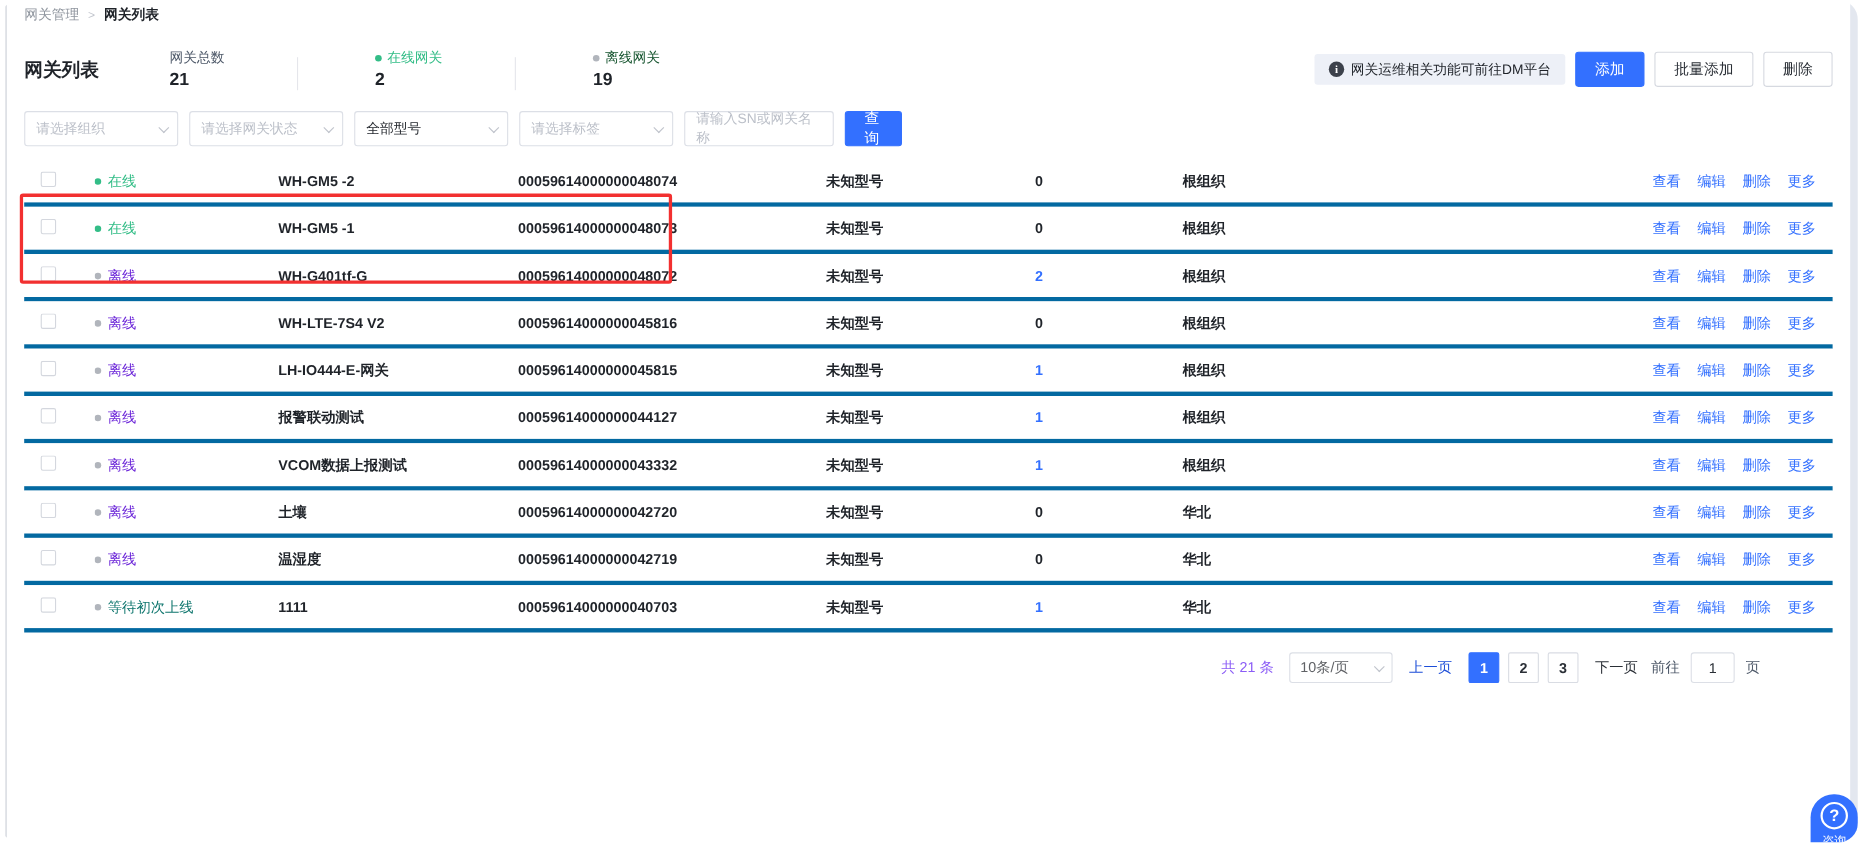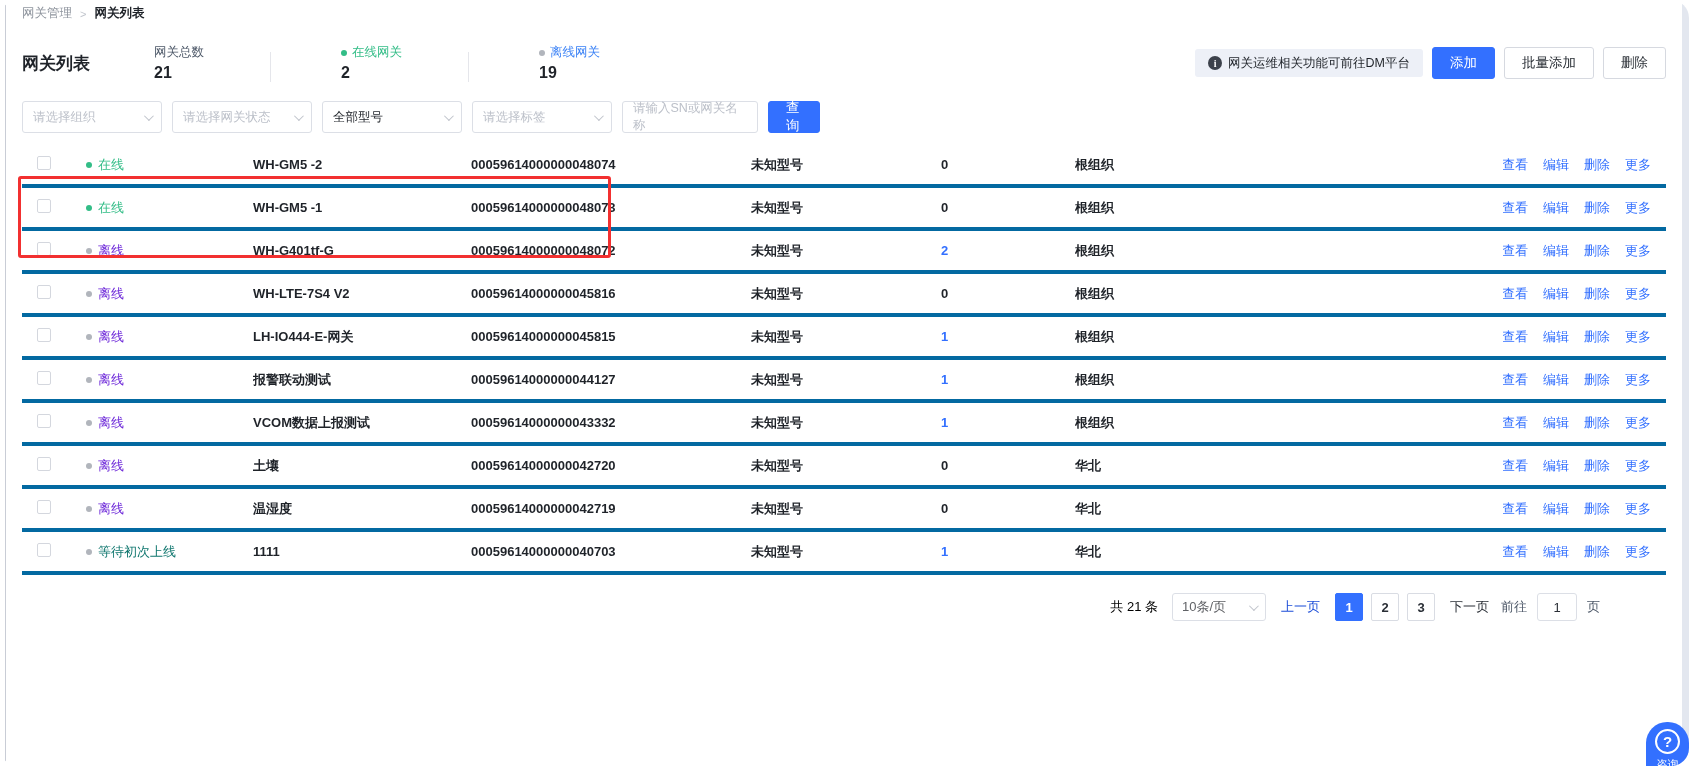--- a/index.html
+++ b/index.html
@@ -20,21 +20,21 @@
   .bc-current{ color:#1f2329; font-weight:700; }
 
   
   .header-sec { margin-top:22px; display:flex; justify-content:space-between; align-items:center; }
   .header-left { display:flex; align-items:center; }
   .page-title { font-size:17px; font-weight:700; color:#1f2329; }
   .stats { display:flex; align-items:flex-end; margin-left:64px;gap:48px; }
   .stat { display:flex; flex-direction:column; gap:3px; }
   .stat-label { display:flex; align-items:center; gap:5px; font-size:12.5px; color:#4e5969; }
   .stat-label.lbl-online { color:#33bd87; }
-  .stat-label.lbl-offline { color:#3b82f6; }
+  .stat-label.lbl-offline { color:#14532d; }
   .stat-value { font-size:16px; font-weight:700; color:#1f2329; }
   .dot { width:6px; height:6px; border-radius:50%; display:inline-block; flex:0 0 auto; }
   .dot-green { background:#33bd87; }
   .dot-gray  { background:#b1b5bc; }
   .stat-divider { width:1px; height:30px; background:#e5e6eb; margin:0 22px 0 18px; }
 
   .header-right { display:flex; align-items:center; gap:9px; }
   .info-banner { height:28px; background:#edf0f7; border-radius:3px; display:flex; align-items:center; gap:6px; padding:0 13px; font-size:12.5px; color:#1f2329; }
   .info-icon { width:14px; height:14px; border-radius:50%; background:#3c414b; color:#fff; font-size:10px; font-weight:700; display:flex; align-items:center; justify-content:center; font-family:"Liberation Serif","DejaVu Serif",serif; }
   .btn { height:32px; border-radius:3px; font-size:13.5px; display:flex; align-items:center; justify-content:center; cursor:pointer; padding:0 17px; }
@@ -67,21 +67,21 @@
   .c-actions { flex:1; display:flex; align-items:center; justify-content:flex-end; gap:15px; padding-right:15px; font-weight:400; }
   .status-online  { color:#33bd87; }
   .status-offline { color:#6d28d9; }
   .status-waiting { color:#0f766e;font-family:Liberation Mono, monospace; }
   .cbx { width:14px; height:14px; border:1px solid #d4d7de; border-radius:2px; background:#fff; display:inline-block; cursor:pointer; }
   .link { color:#3370ff; cursor:pointer; }
   .alink { color:#3370ff; cursor:pointer; font-size:13px; }
 
   
   .pagination { margin-top:18px; display:flex; align-items:center; justify-content:flex-end; gap:10px; margin-right:66px; font-size:13px; color:#4e5969; }
-  .pg-total { margin-right:4px; color:#000000; }
+  .pg-total { margin-right:4px; color:#8b5cf6; }
   .pg-size { width:94px; height:28px; border:1px solid #dcdfe6; border-radius:3px; display:flex; align-items:center; justify-content:space-between; padding:0 9px; color:#606266; cursor:pointer; background:#fff; }
   .pg-prev { color:#1d4ed8; margin:0 5px; cursor:default; }
   .pg-next { color:#2a2f36; margin:0 2px 0 5px; cursor:pointer; }
   .pbtn { min-width:28px; height:28px; border:1px solid #d9dce3; border-radius:2px; background:#fff; color:#2a2f36; font-weight:700; display:flex; align-items:center; justify-content:center; cursor:pointer; }
   .pbtn.active { background:#3370ff; border-color:#3370ff; color:#fff; }
   .pg-goto { color:#4e5969; }
   .pg-input { width:40px; height:28px; border:1px solid #dcdfe6; border-radius:3px; display:flex; align-items:center; justify-content:center; color:#2a2f36; background:#fff; }
 
   
   .annotation-box { position:absolute; left:18px; top:176px; width:593px; height:82px; border:3px solid #f23030; border-radius:3px; z-index:6; pointer-events:none; }

